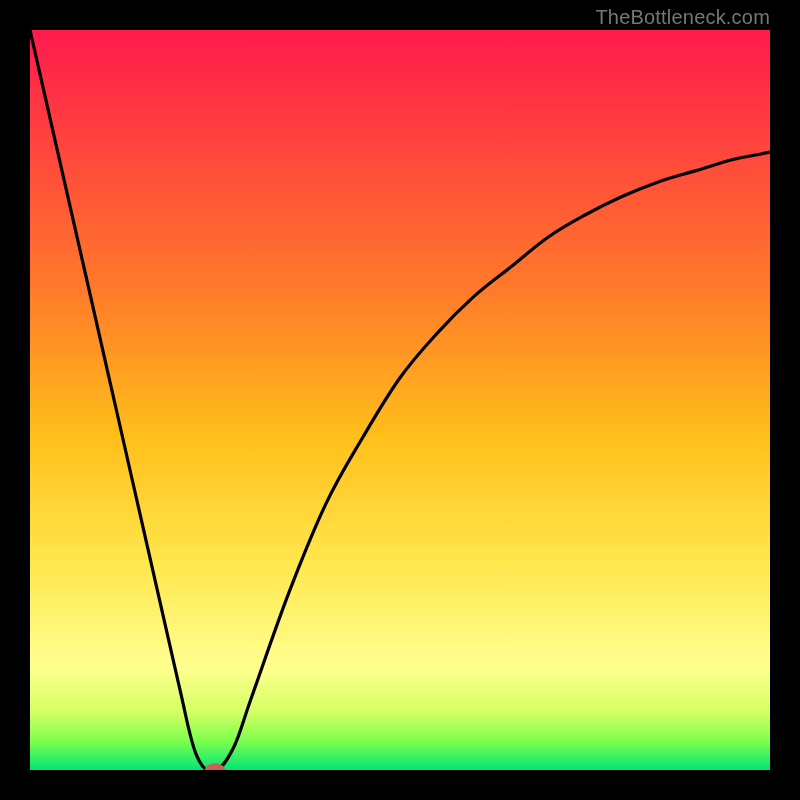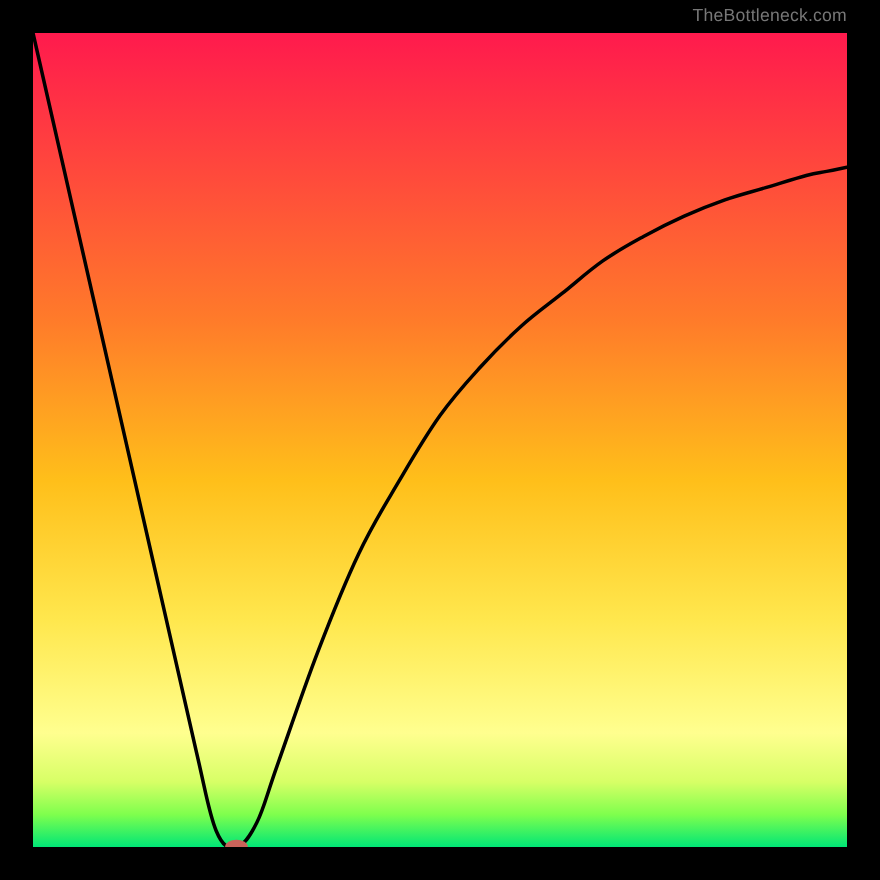--- a/index.html
+++ b/index.html
@@ -36,21 +36,21 @@
     left: 0;
     top: 0;
     width: 740px;
     height: 740px;
   }
   .watermark {
     position: absolute;
     top: 6px;
     right: 30px;
     color: #777;
-    font-size: 16px;
+    font-size: 20px;
     letter-spacing: 0.2px;
     text-align: center;
   }
 </style>
 </head>
 <body>
 
 <div class="frame">
 
   <div class="watermark">TheBottleneck.com</div>

